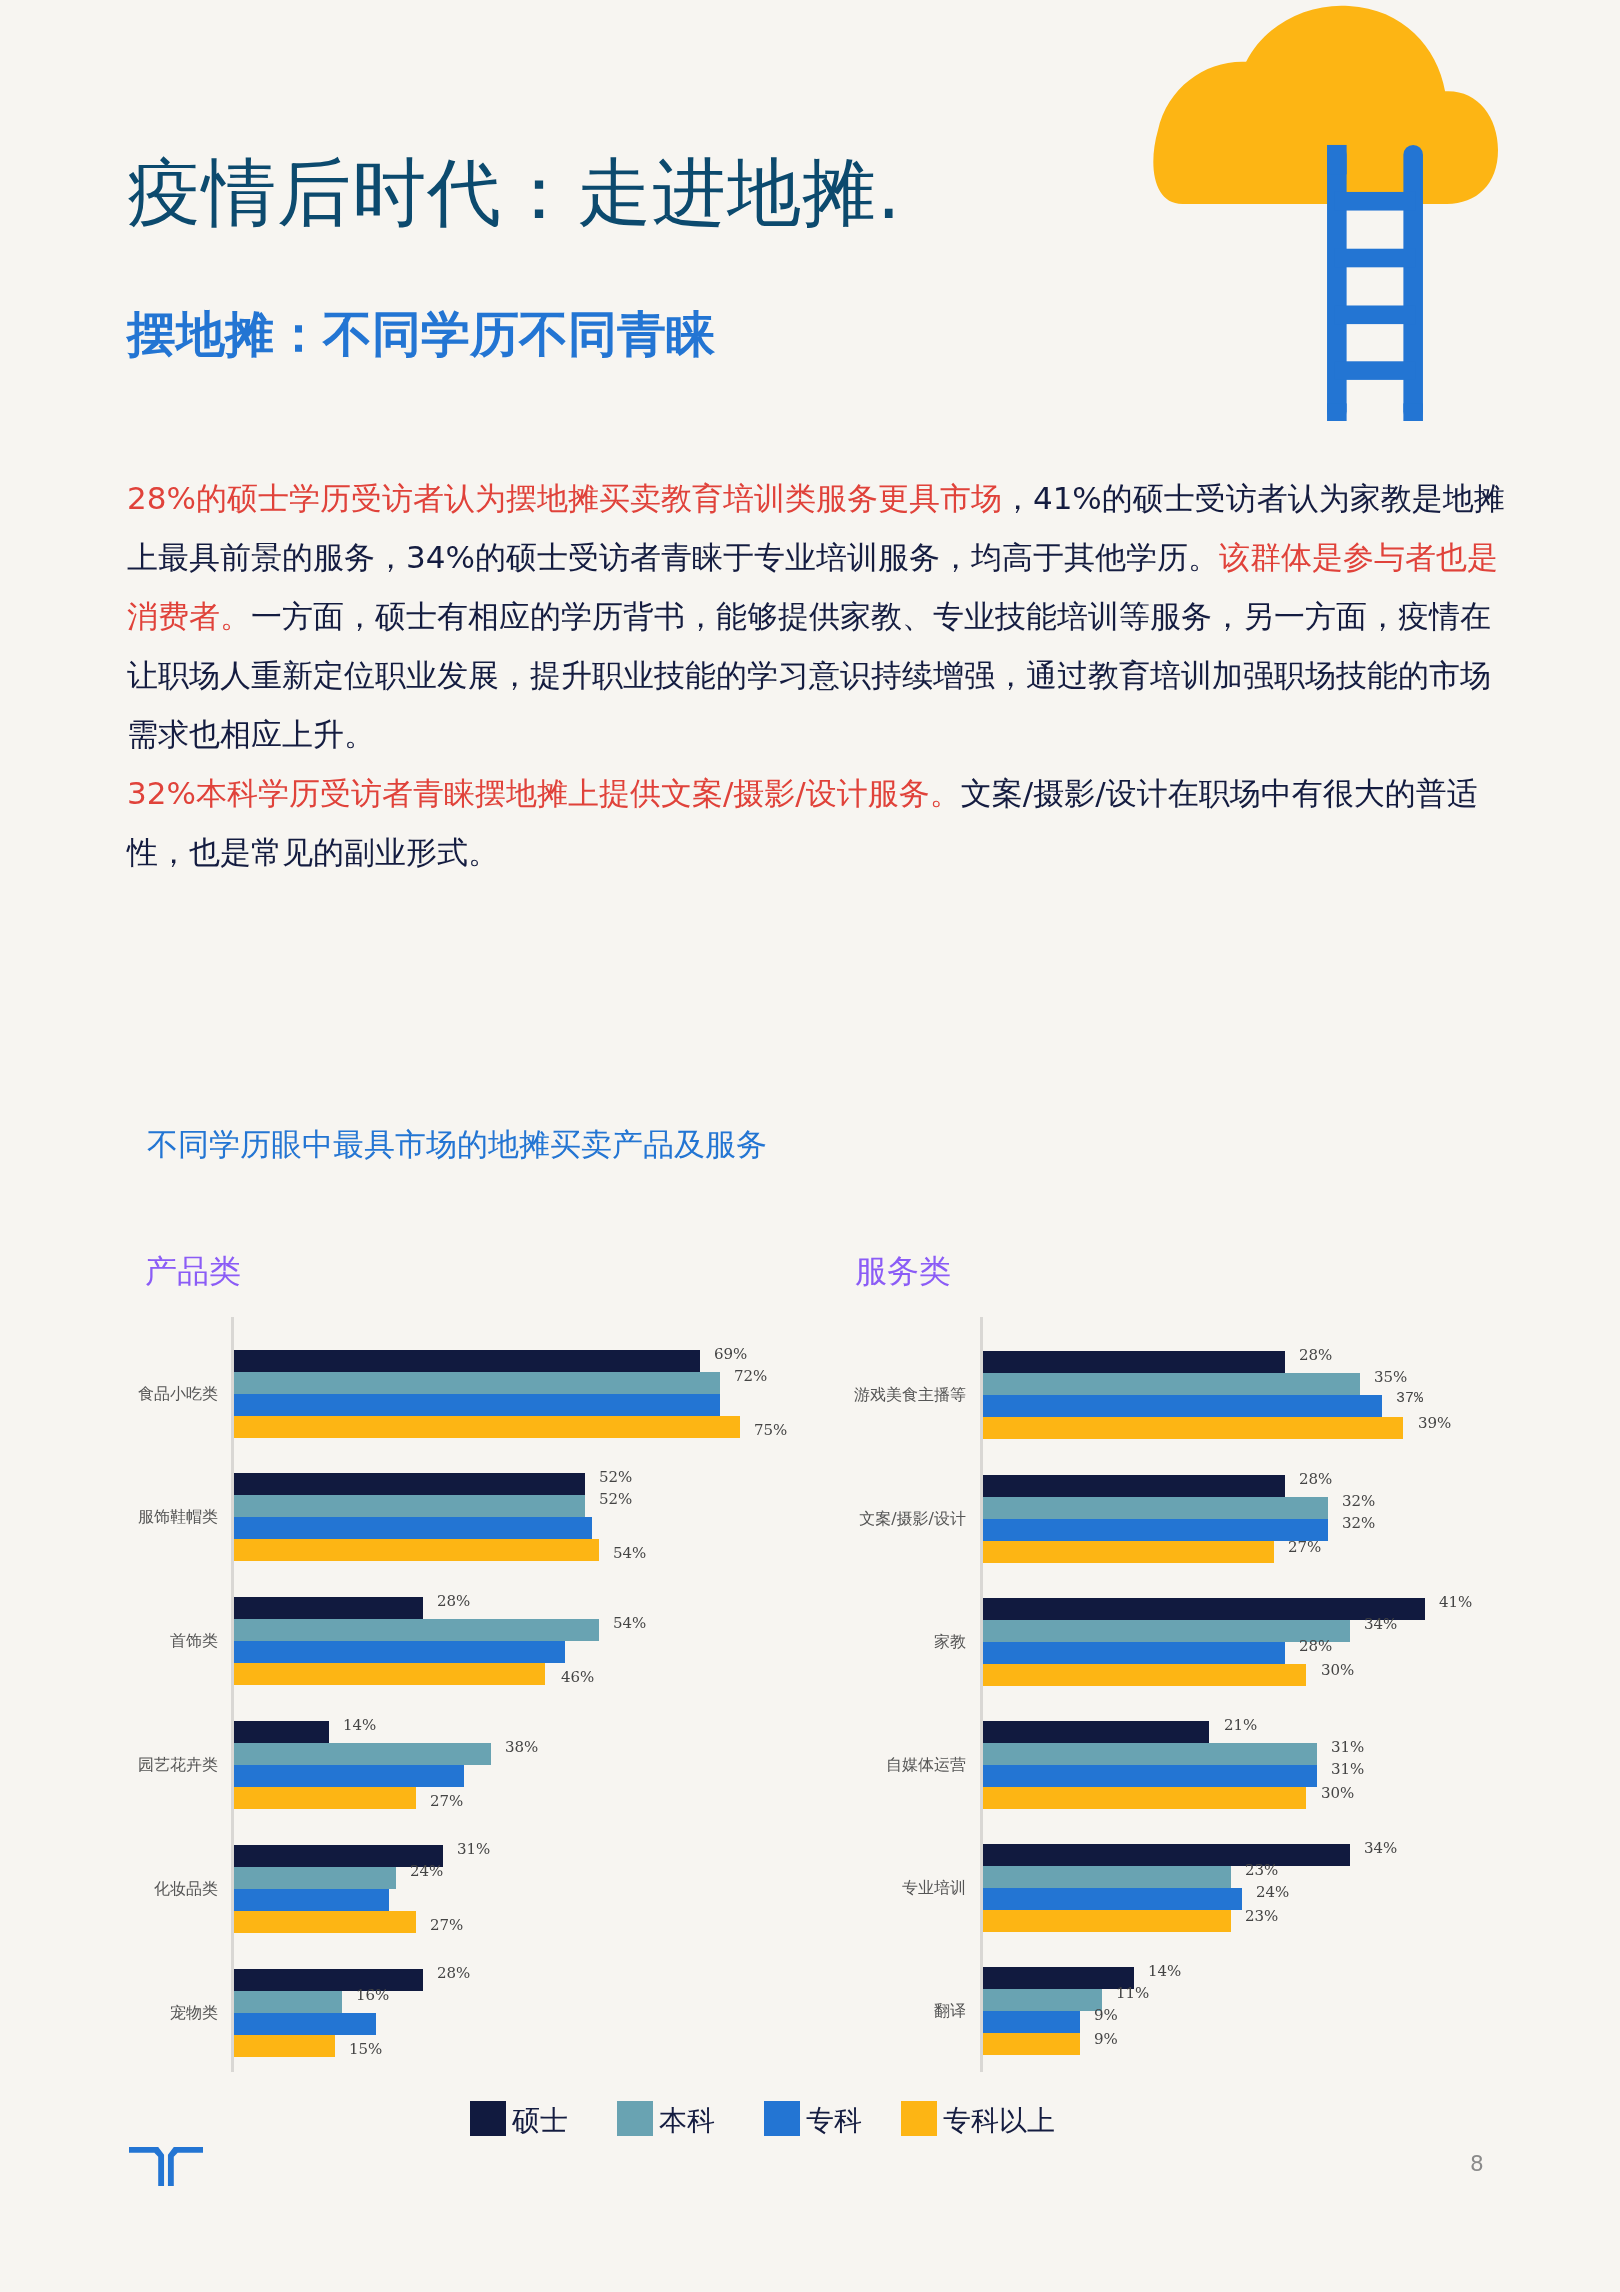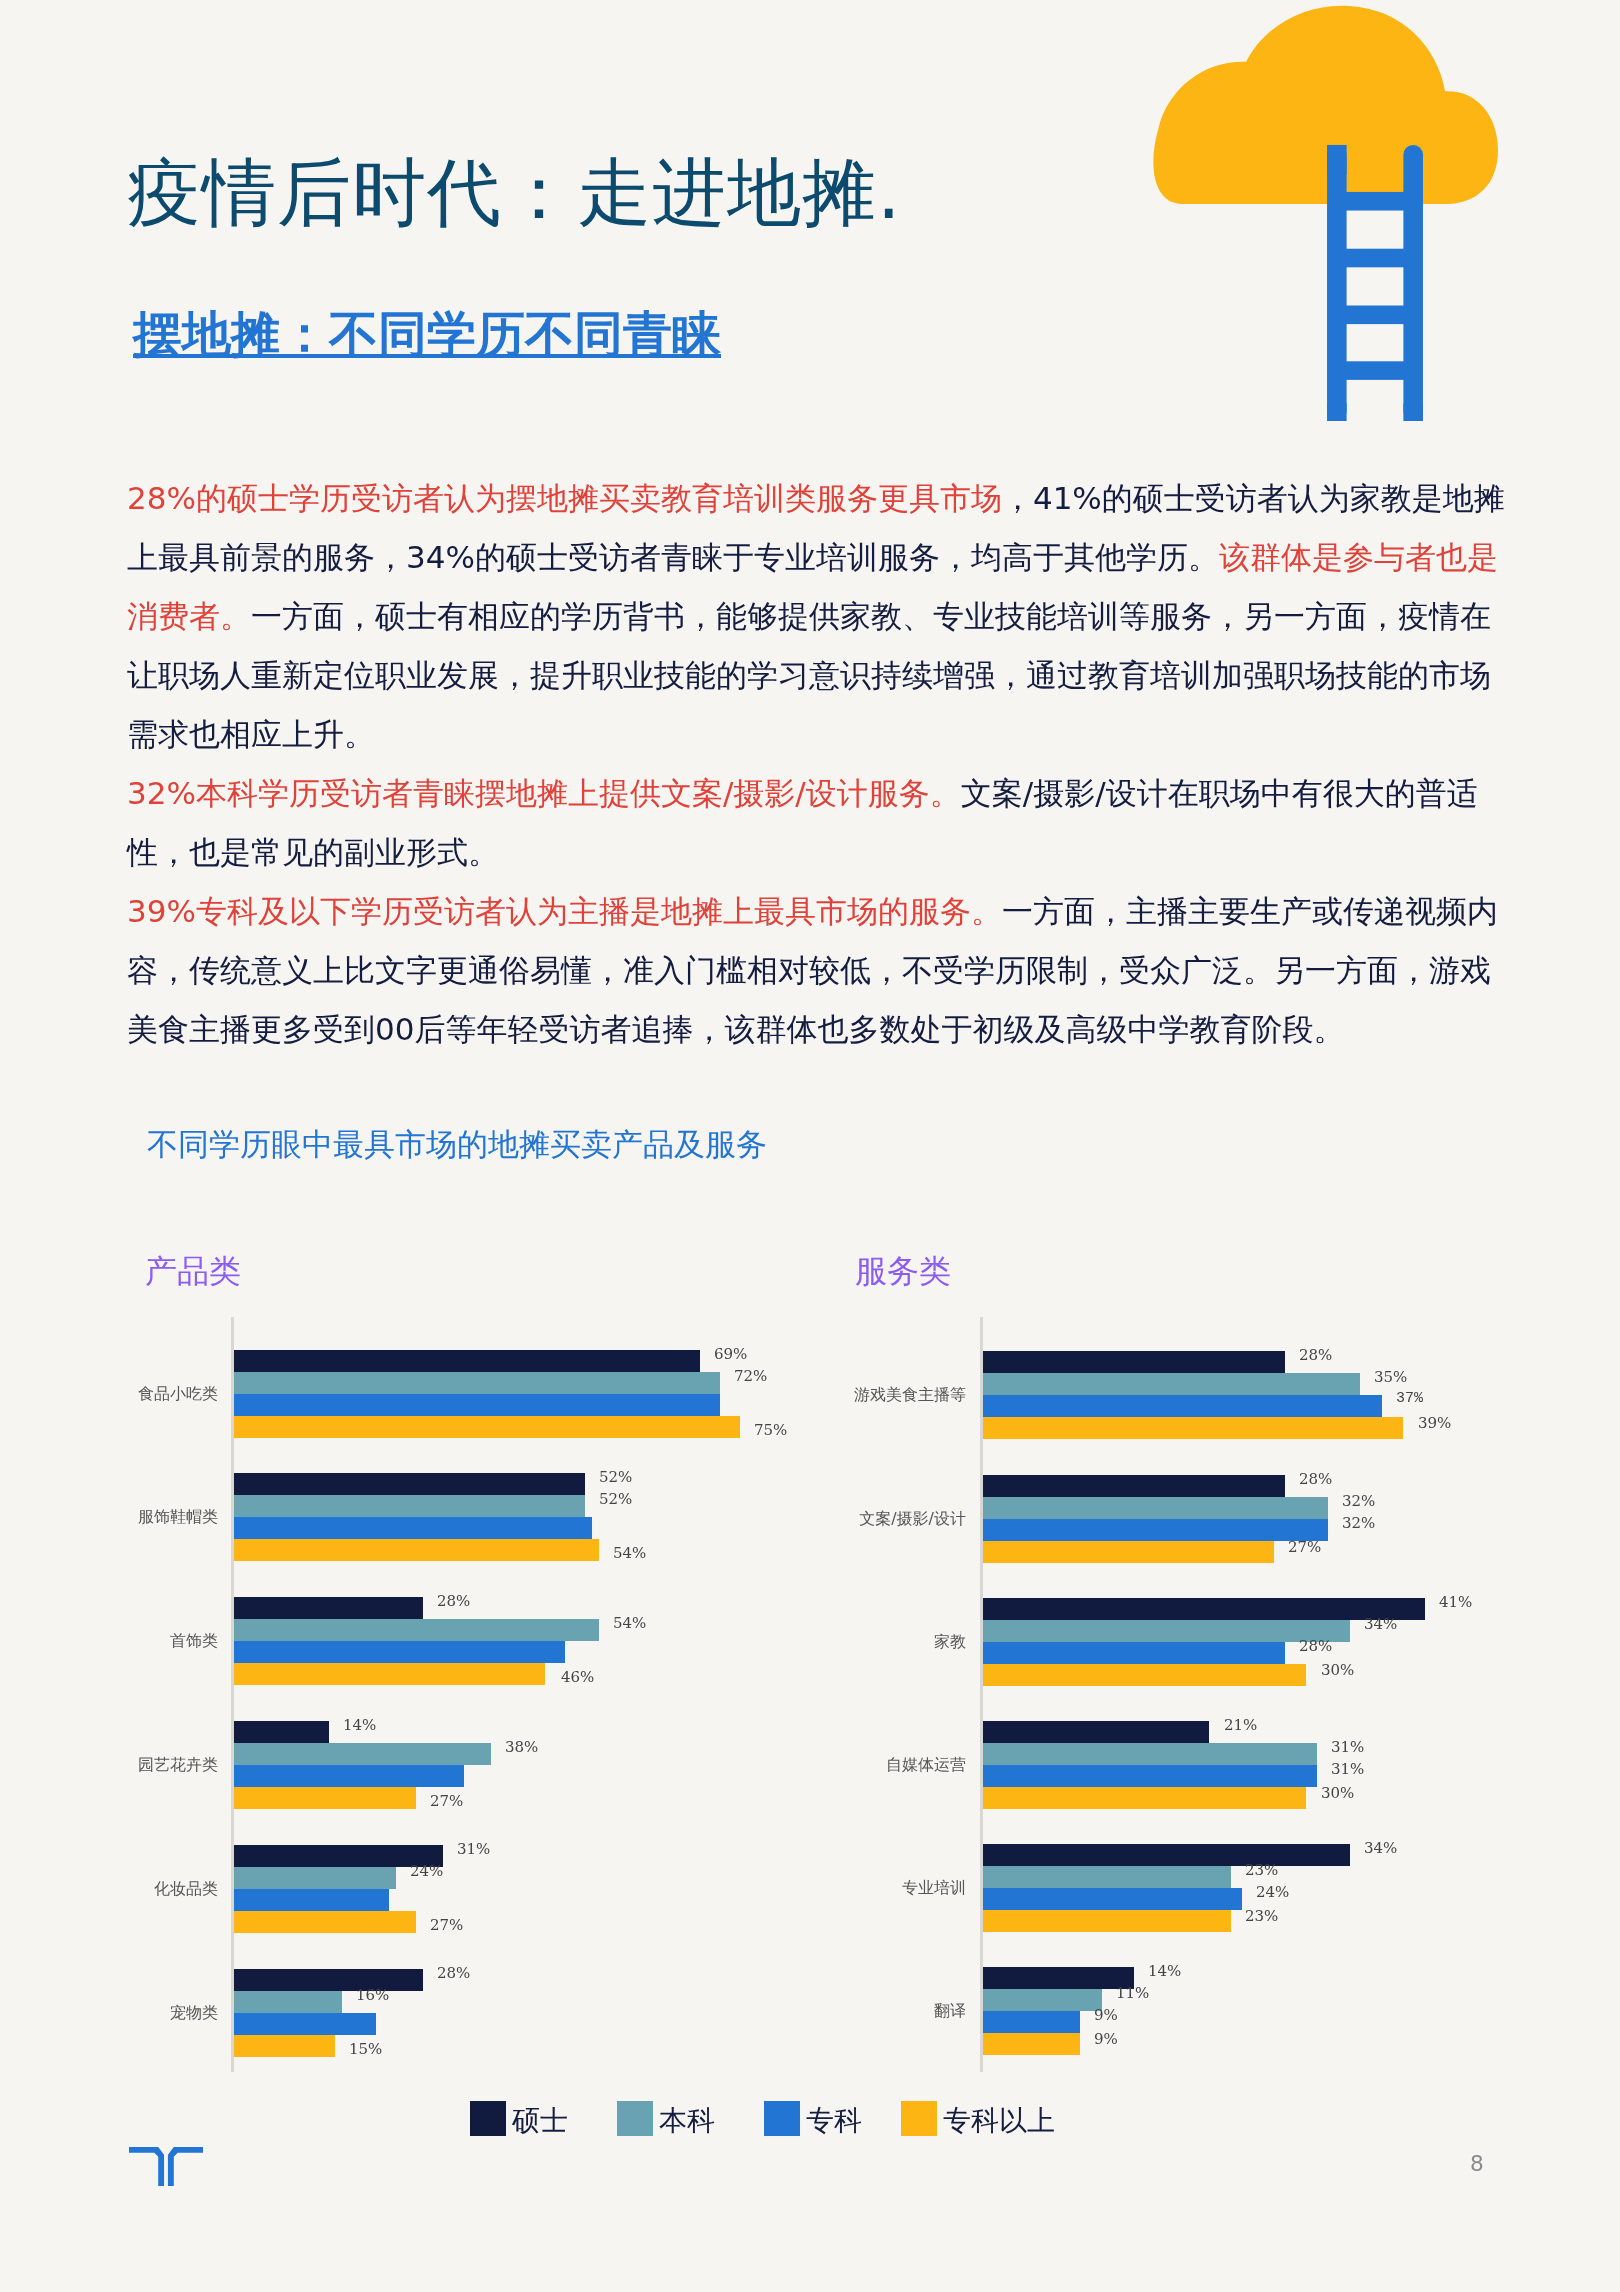--- a/index.html
+++ b/index.html
@@ -15,23 +15,23 @@
   
   .cloud { left: 1153px; top: 2.9px; width: 345px; height: 201px; }
   .ladder { left: 1325px; top: 143px; width: 100px; height: 278px; }
 
   .page-title {
     left: 127px; top: 143px;
     font-size: 74px; line-height: 98px; font-weight: normal;
     color: #0c4a6e; letter-spacing: 1px; white-space: nowrap;
   }
   .page-subtitle {
-    left: 133px; top: 302px;
+    left: 127px; top: 302px;
     font-size: 49px; line-height: 65px;
-    color: #2375d3; white-space: nowrap; text-decoration: underline;
+    color: #2375d3; white-space: nowrap;
   }
 
   .body-text {
     left: 127px; top: 469px; width: 1392px;
     font-size: 31px; line-height: 59px;
     color: #141c40;
   }
   .body-text p { margin: 0; }
   .hl { color: #e0423a; margin-top: 41px; }
 
@@ -95,21 +95,20 @@
   <rect x="2" y="266" width="20" height="18" fill="#2375d3"></rect>
   <rect x="80" y="266" width="20" height="18" fill="#2375d3"></rect>
 </svg>
 
 <h1 class="abs page-title" style="margin:0">疫情后时代：走进地摊.</h1>
 <h2 class="abs page-subtitle" style="margin:0">摆地摊：不同学历不同青睐</h2>
 
 <div class="abs body-text" id="body-text">
     <p><span class="hl">28%的硕士学历受访者认为摆地摊买卖教育培训类服务更具市场</span><span>，41%的硕士受访者认为家教是地摊上最具前景的服务，34%的硕士受访者青睐于专业培训服务，均高于其他学历。</span><span class="hl">该群体是参与者也是消费者。</span><span>一方面，硕士有相应的学历背书，能够提供家教、专业技能培训等服务，另一方面，疫情在让职场人重新定位职业发展，提升职业技能的学习意识持续增强，通过教育培训加强职场技能的市场需求也相应上升。</span></p>
     <p><span class="hl">32%本科学历受访者青睐摆地摊上提供文案/摄影/设计服务。</span><span>文案/摄影/设计在职场中有很大的普适性，也是常见的副业形式。</span></p>
-    <p><span class="hl">39%专科及以下学历受访者认为主播是地摊上最具市场的服务。</span><span>一方面，主播主要生产或传递视频内容，传统意义上比文字更通俗易懂，准入门槛相对较低，不受学历限制，受众广泛。另一方面，游戏美食主播更多受到00后等年轻受访者追捧，该群体也多数处于初级及高级中学教育阶段。</span></p>
   </div>
 
 <div class="abs chart-caption">不同学历眼中最具市场的地摊买卖产品及服务</div>
 <div class="abs chart-heading heading-products">产品类</div>
 <div class="abs chart-heading heading-services">服务类</div>
 
 <div class="chart" id="chart-products" style="left:0; top:1323px; width:804px; height:765px;">
     <div class="axis" style="left: 231px; height: 755px; top: -5.9px;"></div>
     <div class="group" style="top: 26.5px;">
       <div class="cat" style="right: 586px;">食品小吃类</div>

